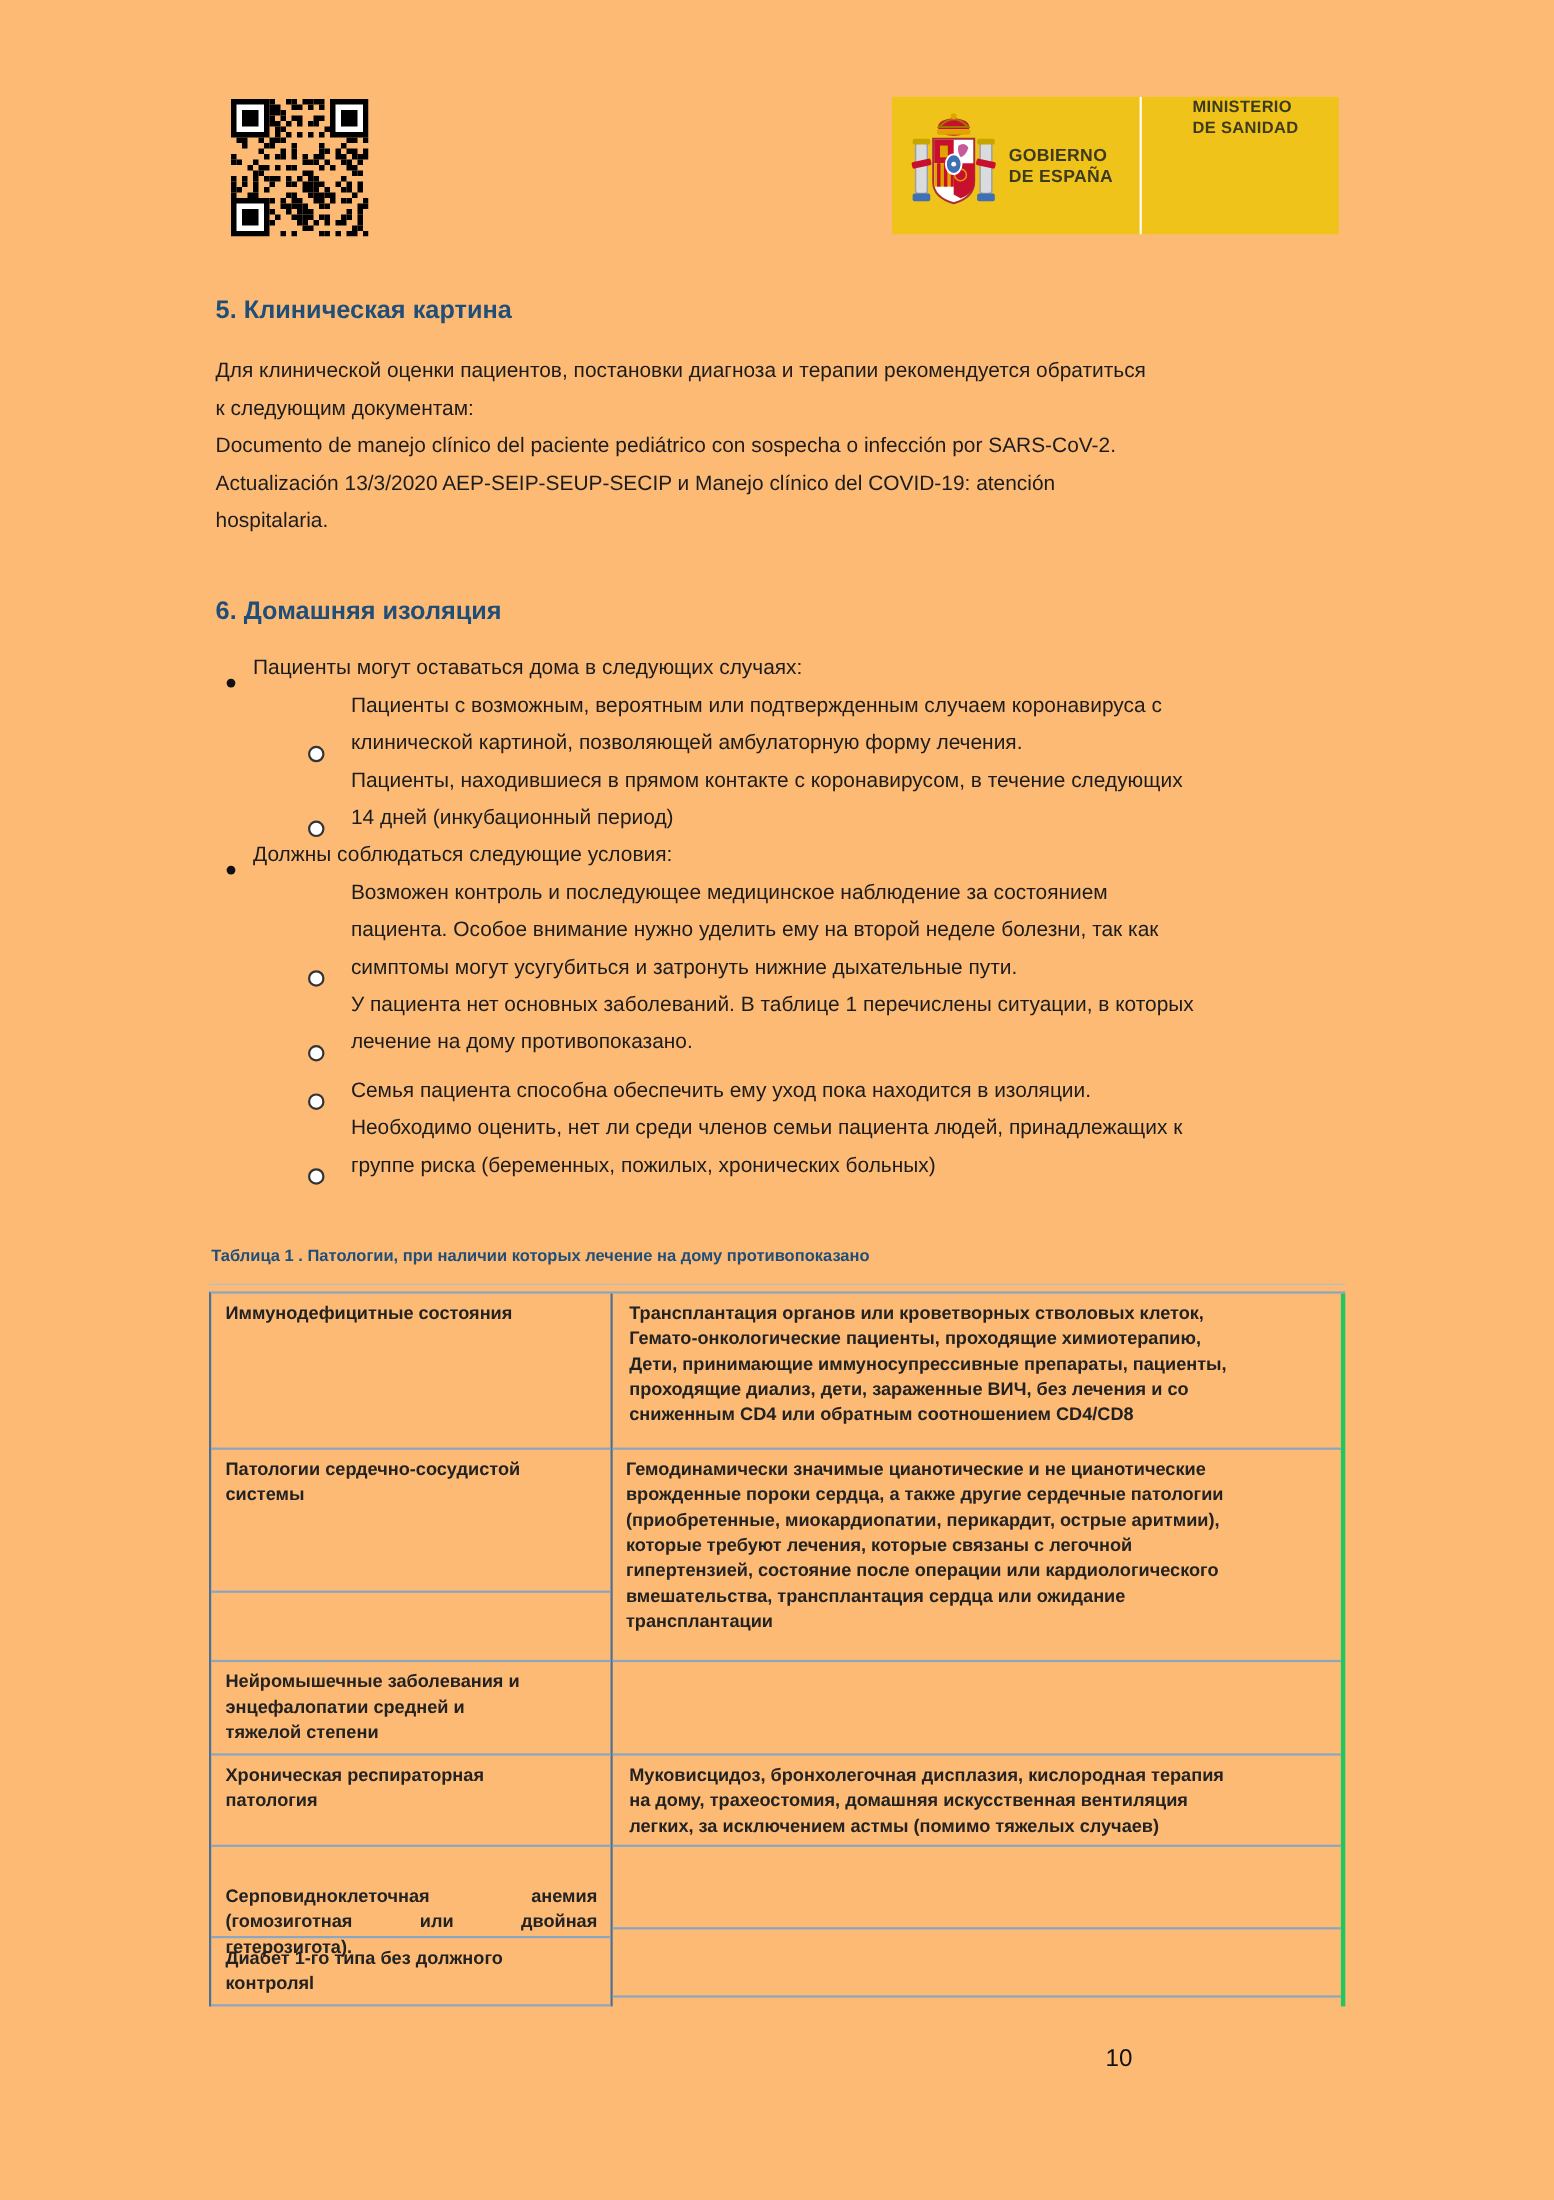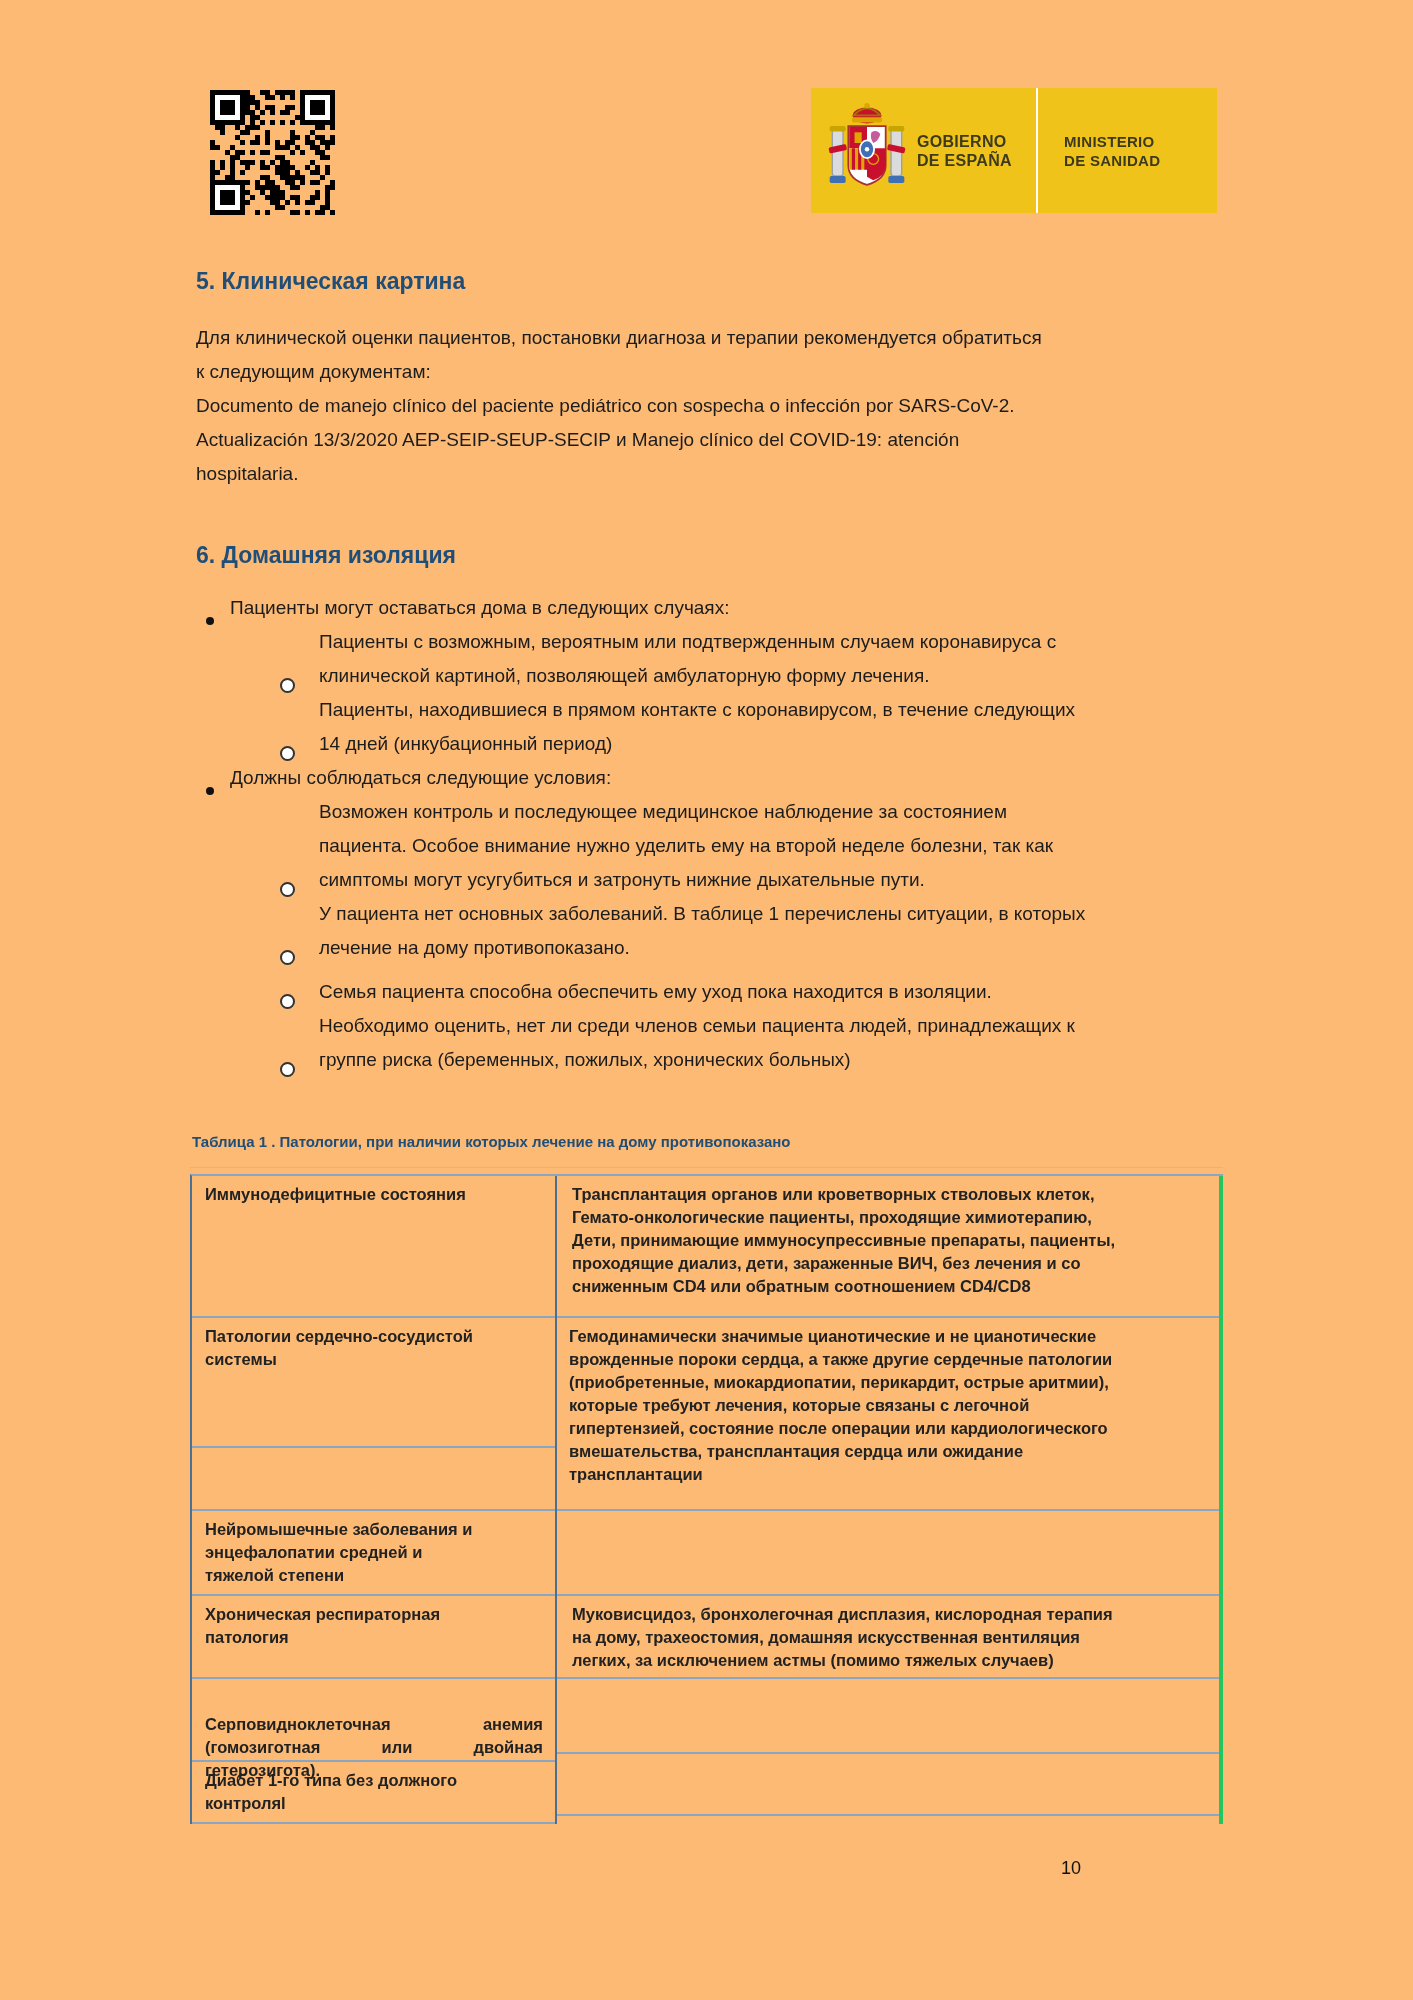--- a/index.html
+++ b/index.html
@@ -13,21 +13,21 @@
   .qr{position:absolute;left:210px;top:90px;width:125px;height:125px;}
   .banner{
     position:absolute;left:811px;top:88px;width:406px;height:125px;
     background:#efc319;display:flex;align-items:stretch;
   }
   .banner-left{width:225px;display:flex;align-items:center;}
   .coat{margin-left:16px;}
   .banner-gob{margin-left:10px;font-weight:bold;font-size:16px;line-height:19px;
     color:#3e3a1d;white-space:pre-line;letter-spacing:.3px;}
   .banner-divider{width:2px;background:#ffffff;}
-  .banner-right{flex:1;display:flex;align-items:center;}
+  .banner-right{flex:1;display:flex;align-items:flex-start;padding-left:20px;}
   .banner-min{margin-left:26px;font-weight:bold;font-size:15px;line-height:19px;
     color:#3e3a1d;white-space:pre-line;letter-spacing:.3px;}
   
   .content{position:absolute;left:196px;top:267px;width:1040px;}
   .sec-title{font-size:23px;font-weight:bold;color:#1f4e79;margin:0 0 26px 0;line-height:28px;}
   .sec-title.h6{margin-top:50px;margin-bottom:22px;}
   .para{font-size:19px;line-height:34px;white-space:pre-line;margin:0;width:960px;}
   .blist{margin:0;}
   .li{display:flex;align-items:flex-end;}
   .li .marker{flex:0 0 auto;}
@@ -49,21 +49,21 @@
   .tcol-left{width:365px;border-right:2px solid #4a7195;}
   .tcol-right{flex:1;border-right:4px solid #22c55e;}
   .cell{
     box-sizing:border-box;border-bottom:2px solid #8aa6c0;
     font-size:16.5px;line-height:23px;color:#222;
     padding:7px 12px 0 13px;white-space:pre-line;overflow:visible;
   }
   .tcol-right .cell{padding-left:15px;}
   .cell.just{white-space:normal;text-align:justify;}
   
-  .pageno{position:absolute;left:1061px;top:1858px;font-size:18px;color:#111;}
+  .pageno{position:absolute;left:1005px;top:1858px;font-size:22px;color:#111;}
 </style>
 </head>
 <body>
 
 <div class="page">
 
   <div class="qr" id="qr"><svg width="125" height="125" viewBox="0 0 125 125" xmlns="http://www.w3.org/2000/svg">
         <rect x="0" y="0" width="35" height="35" fill="#000"></rect>
         <rect x="5" y="5" width="25" height="25" fill="#fff"></rect>
         <rect x="10" y="10" width="15" height="15" fill="#000"></rect>

